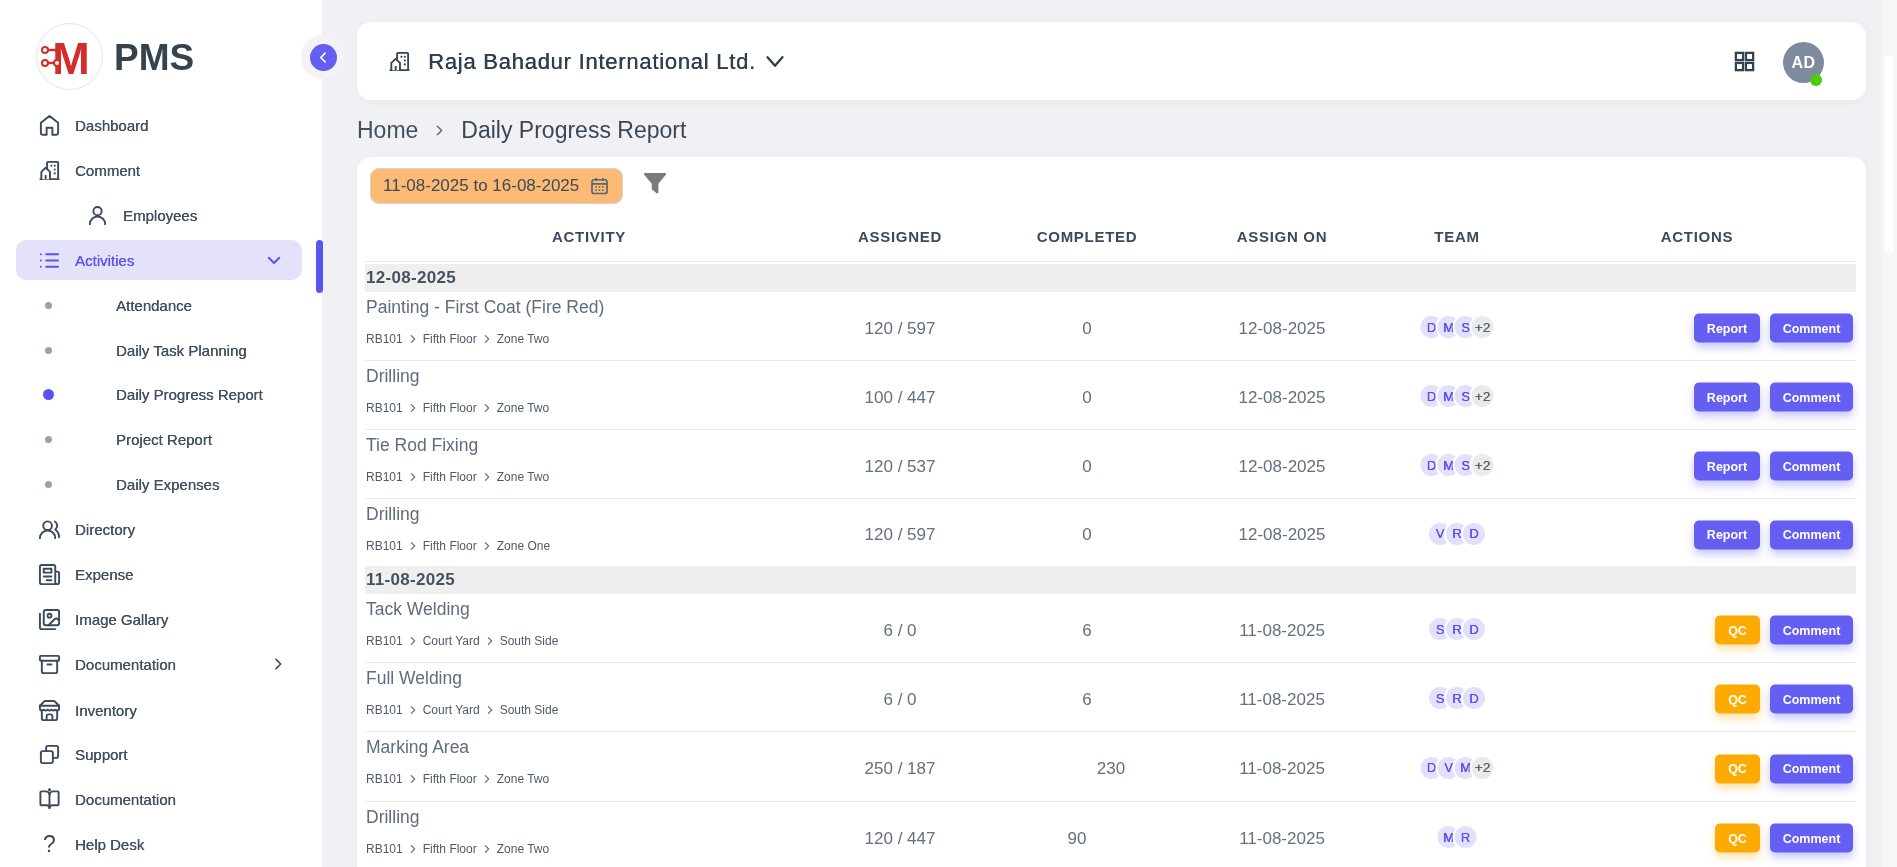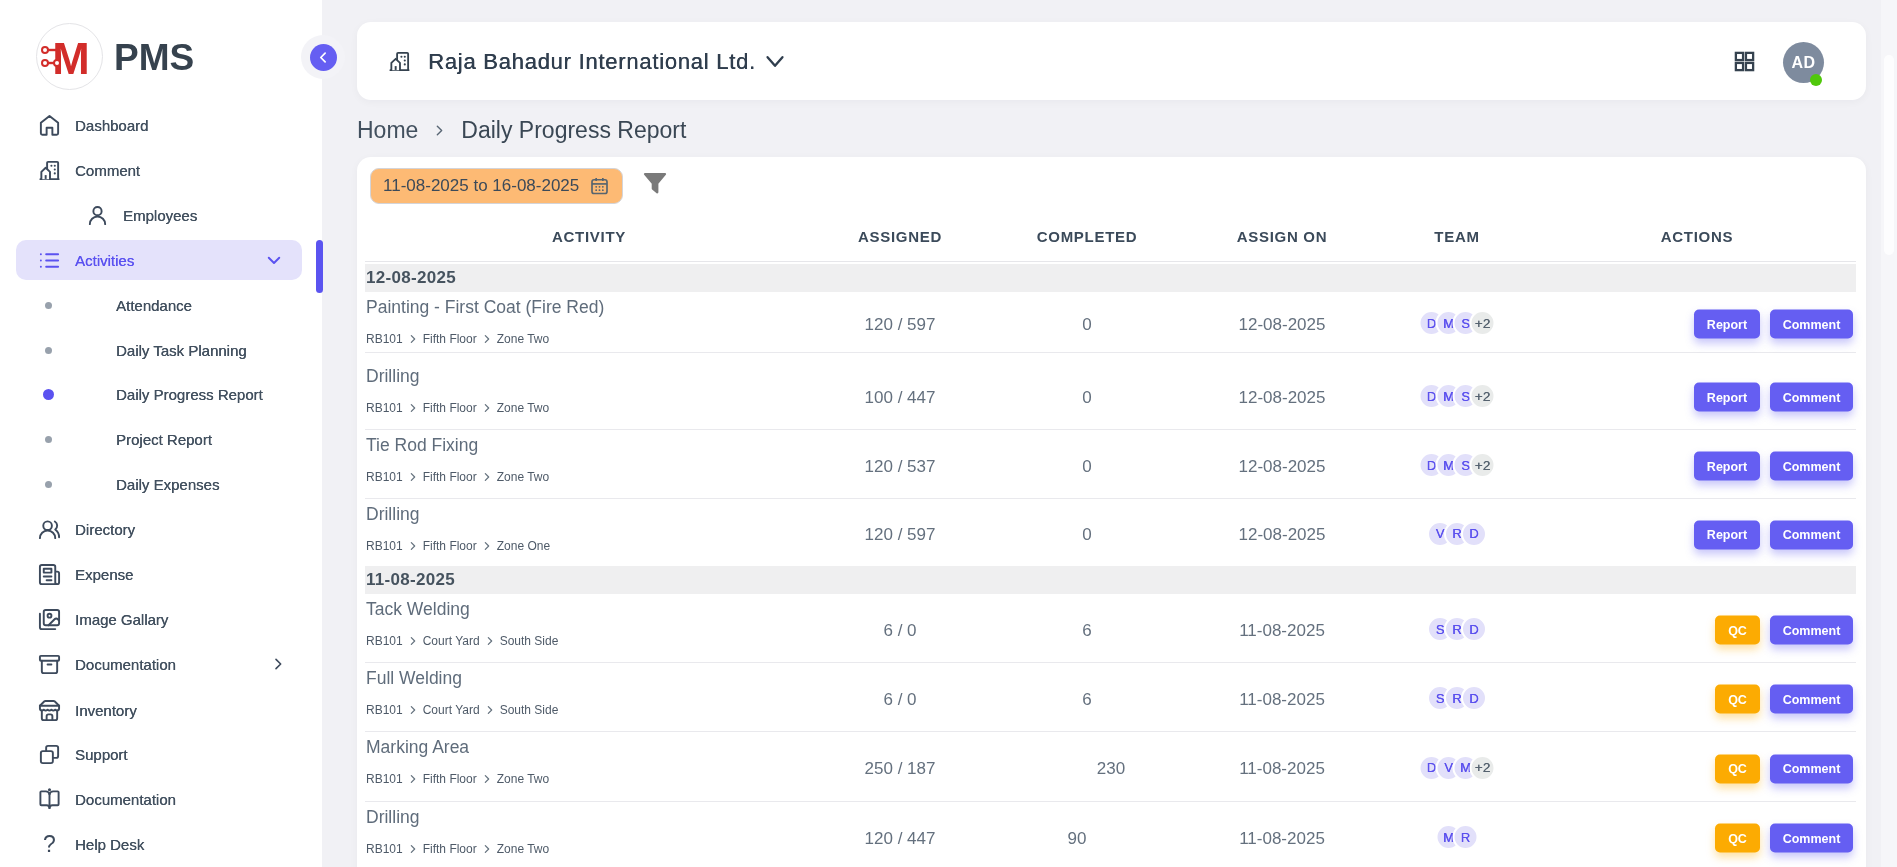--- a/index.html
+++ b/index.html
@@ -279,21 +279,21 @@
 <div class="th" style="left:1087px;">COMPLETED</div>
 <div class="th" style="left:1282px;">ASSIGN ON</div>
 <div class="th" style="left:1457px;">TEAM</div>
 <div class="th" style="left:1697px;">ACTIONS</div>
 <div id="headLine"></div>
 
 <div id="tablebody">
     <div class="datebar" style="top:264px;">
       <span>12-08-2025</span>
     </div>
-    <div class="row" style="top:292px;height:61px;">
+    <div class="row" style="top:292px;height:69px;">
       <div class="t">Painting - First Coat (Fire Red)</div>
       <div class="bcr">
         <span>RB101</span>
         <svg class="sep" width="10" height="10" viewBox="0 0 24 24" fill="none" stroke="#66737f" stroke-width="3" stroke-linecap="round" stroke-linejoin="round">
           <polyline points="8,4 16,12 8,20"></polyline>
         </svg>
         <span>Fifth Floor</span>
         <svg class="sep" width="10" height="10" viewBox="0 0 24 24" fill="none" stroke="#66737f" stroke-width="3" stroke-linecap="round" stroke-linejoin="round">
           <polyline points="8,4 16,12 8,20"></polyline>
         </svg>

